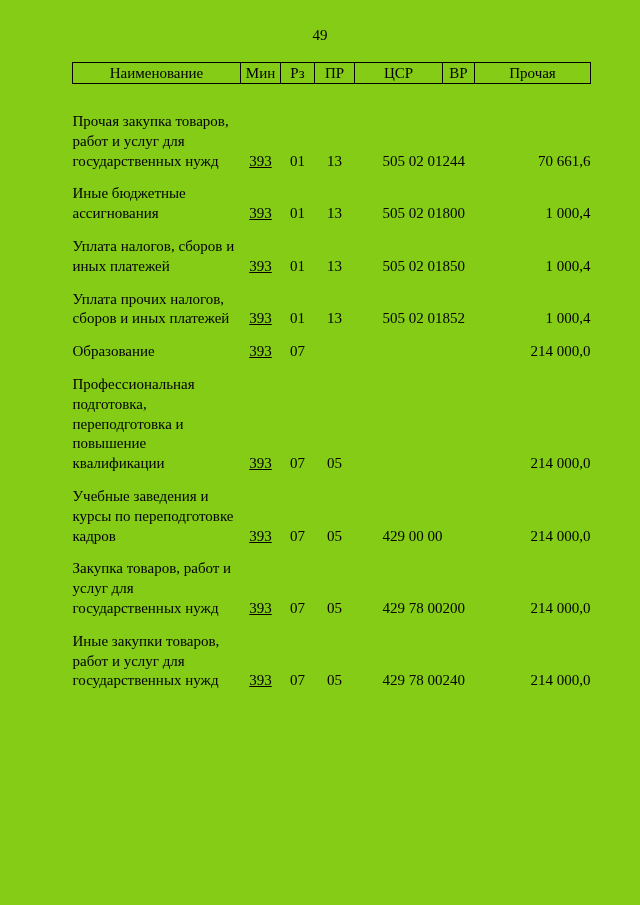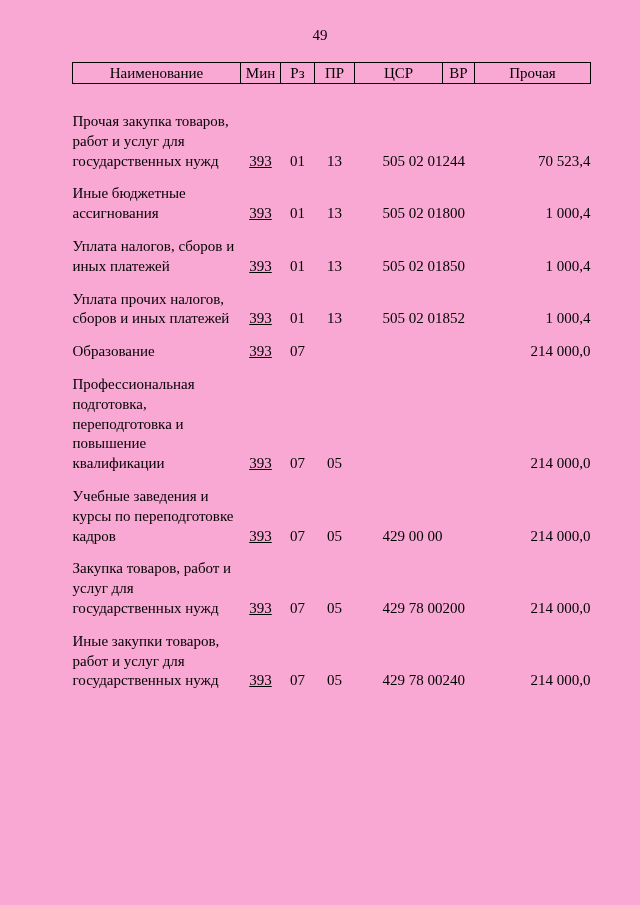--- a/index.html
+++ b/index.html
@@ -4,21 +4,21 @@
 <style>
   html, body {
     margin: 0;
     padding: 0;
     background: #ffffff;
   }
   .page {
     position: relative;
     width: 640px;
     height: 905px;
-    background: #f9a8d4;
+    background: #84cc16;
     font-family: "Liberation Serif", serif;
     color: #000000;
     overflow: hidden;
   }
   .page-number {
     text-align: center;
     padding-top: 27px;
     font-size: 15px;
   }
   table.budget {
@@ -80,21 +80,21 @@
       </tr>
     </thead>
     <tbody>
   <tr>
     <td class="col-name">Прочая закупка товаров, работ и услуг для государственных нужд</td>
     <td class="col-min">393</td>
     <td class="col-rz">01</td>
     <td class="col-pr">13</td>
     <td class="col-csr">505 02 01</td>
     <td class="col-vr">244</td>
-    <td class="col-sum">70 523,4</td>
+    <td class="col-sum">70 661,6</td>
   </tr>
 
   <tr>
     <td class="col-name">Иные бюджетные ассигнования</td>
     <td class="col-min">393</td>
     <td class="col-rz">01</td>
     <td class="col-pr">13</td>
     <td class="col-csr">505 02 01</td>
     <td class="col-vr">800</td>
     <td class="col-sum">1 000,4</td>

